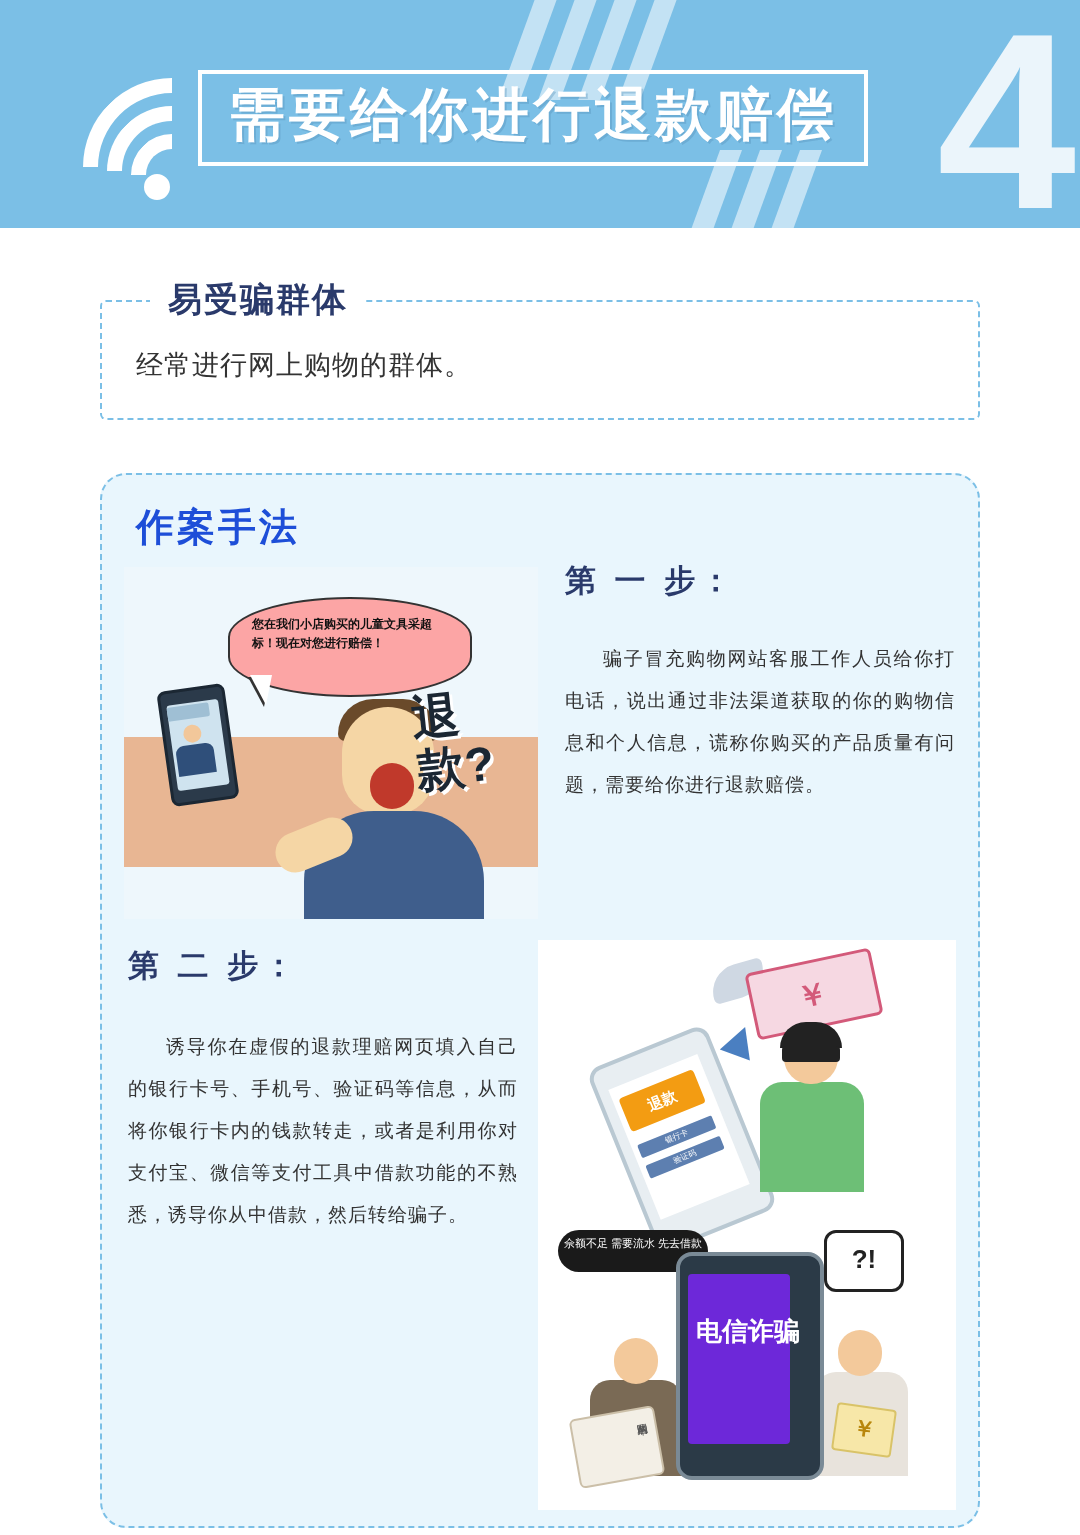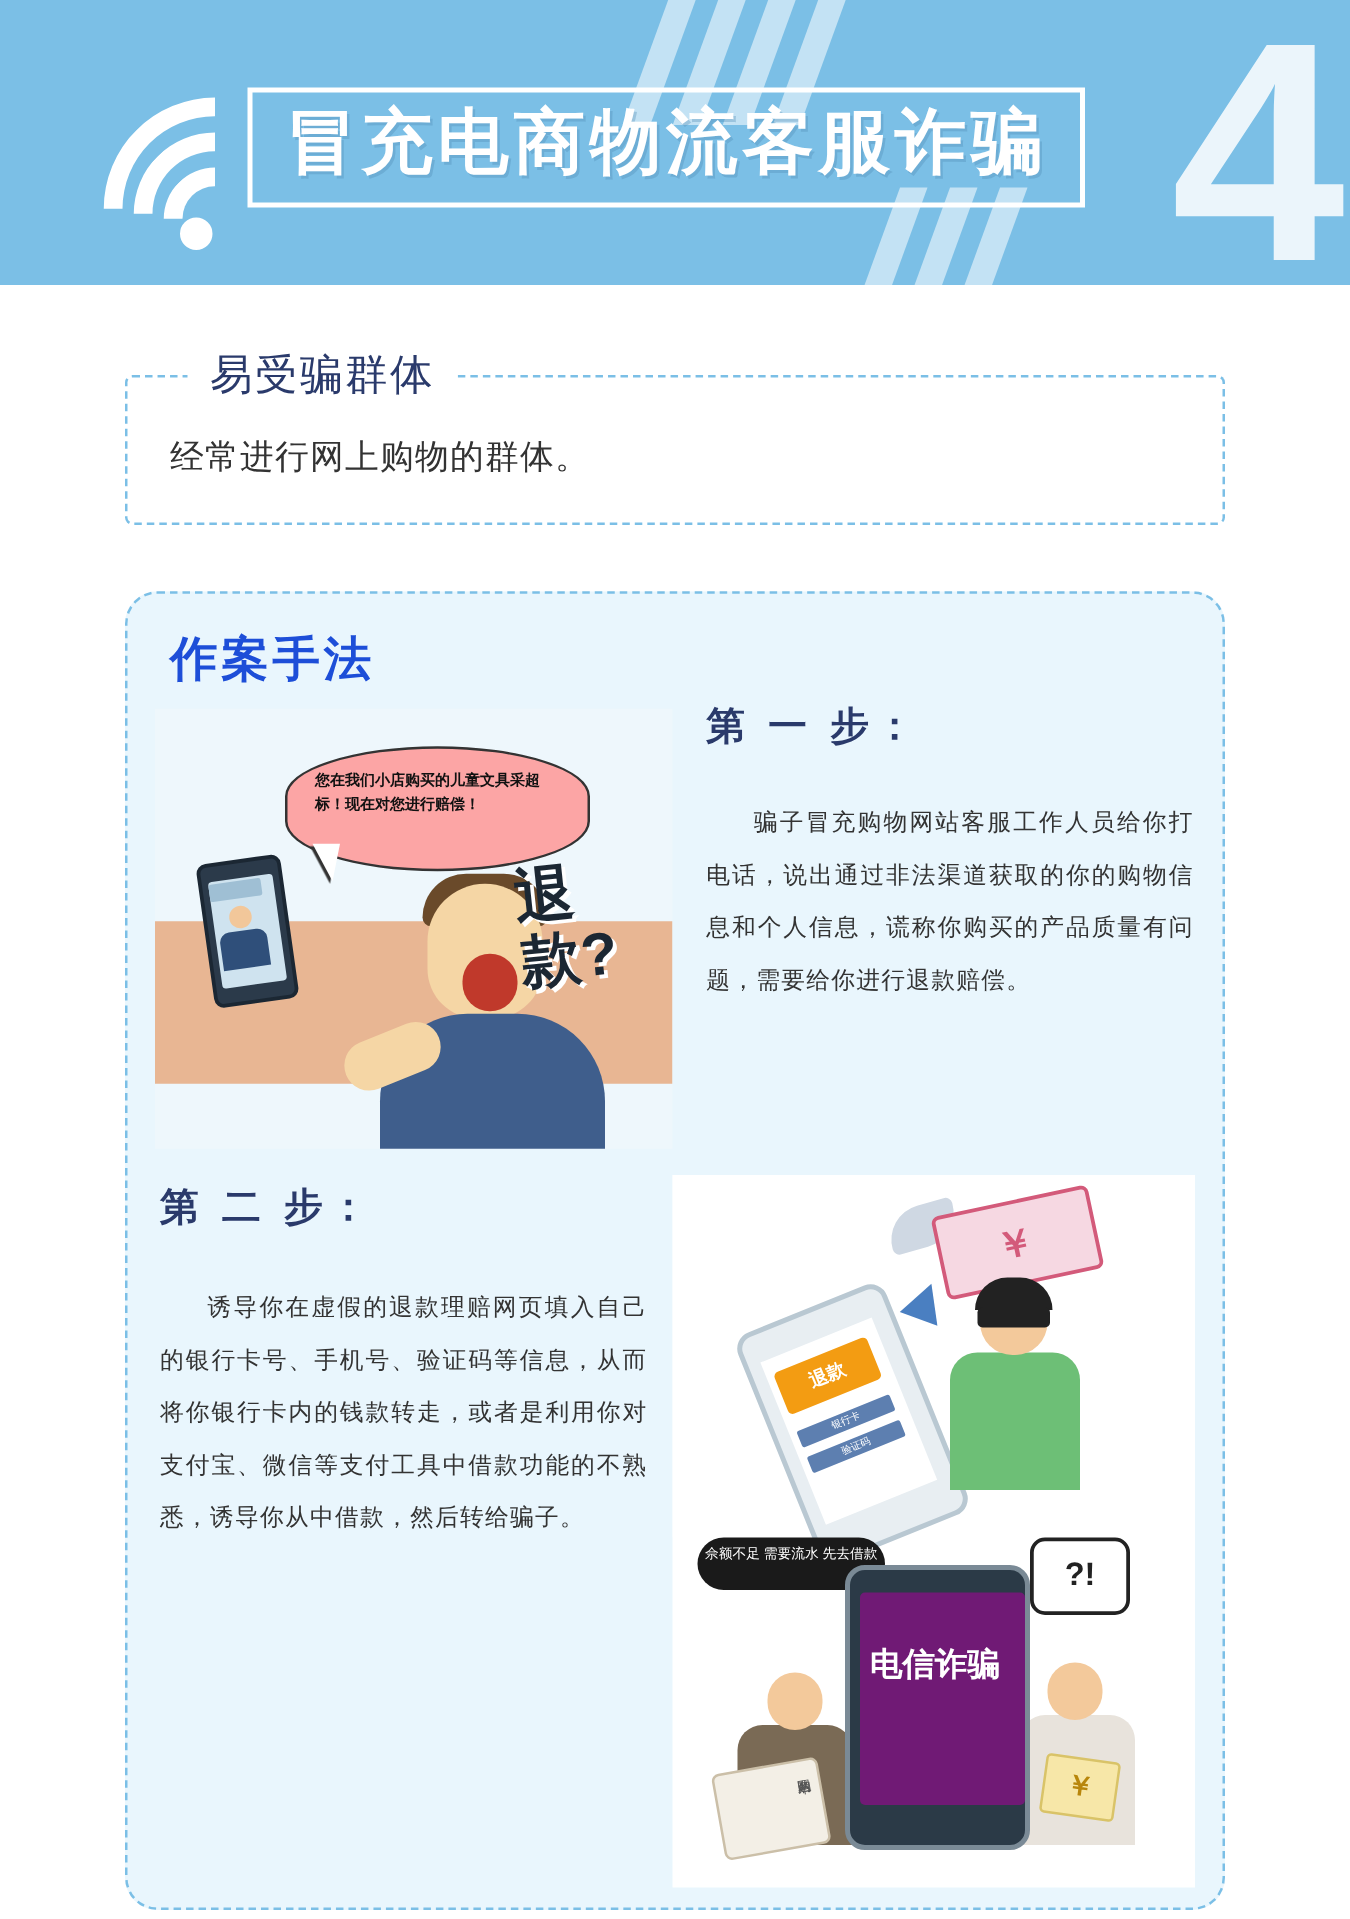--- a/index.html
+++ b/index.html
@@ -90,21 +90,21 @@
     border-radius: 6px;
     box-sizing: border-box;
   }
   .victim-title {
     position: absolute;
     left: 150px;
     top: 277px;
     background: #ffffff;
     padding: 0 18px;
     font-size: 34px;
-    font-weight: normal;
+    font-weight: bold;
     color: #2a3a6b;
     letter-spacing: 2px;
   }
   .victim-text {
     position: absolute;
     left: 136px;
     top: 347px;
     font-size: 27px;
     color: #333333;
     letter-spacing: 1px;
@@ -297,22 +297,22 @@
     border-bottom: 30px solid #4a7fc1;
     transform: rotate(20deg);
   }
 
   .illus2 .botscene { position: absolute; left: 0; top: 290px; width: 418px; height: 280px; }
   .illus2 .bigphone {
     position: absolute; left: 138px; top: 22px; width: 140px; height: 220px;
     background: #2b3a47; border: 4px solid #7a8a96; border-radius: 16px;
   }
   .illus2 .bigphone .scr2 {
-    position: absolute; left: 8px; top: 18px; width: 132px; height: 170px;
-    background: #701a75; border-radius: 4px;
+    position: absolute; left: 8px; top: 18px; width: 102px; height: 170px;
+    background: #6d28d9; border-radius: 4px;
   }
   .illus2 .bigphone .scr2 .t {
     position: absolute; left: 0; top: 40px; width: 120px; text-align: center;
     color: #ffffff; font-size: 26px; font-weight: bold; line-height: 34px;
   }
   .illus2 .black-label {
     position: absolute; left: 20px; top: 0px; width: 150px; height: 42px;
     background: #1a1a1a; border-radius: 22px; color: #fff;
     font-size: 11px; text-align: center; line-height: 14px; padding-top: 6px;
     box-sizing: border-box;
@@ -367,21 +367,21 @@
   <div class="bigdigit">4</div>
 
   <div class="wifi">
     <span class="a4"></span>
     <span class="a3"></span>
     <span class="a2"></span>
     <span class="a1"></span>
   </div>
 
   <div class="title-box">
-    <div class="title-text">冒充电商物流客服诈骗</div>
+    <div class="title-text">需要给你进行退款赔偿</div>
   </div>
 </div>
 
 <div class="victim-box"></div>
 <div class="victim-title">易受骗群体</div>
 <div class="victim-text">经常进行网上购物的群体。</div>
 
 <div class="method-box"></div>
 <div class="method-title">作案手法</div>
 

